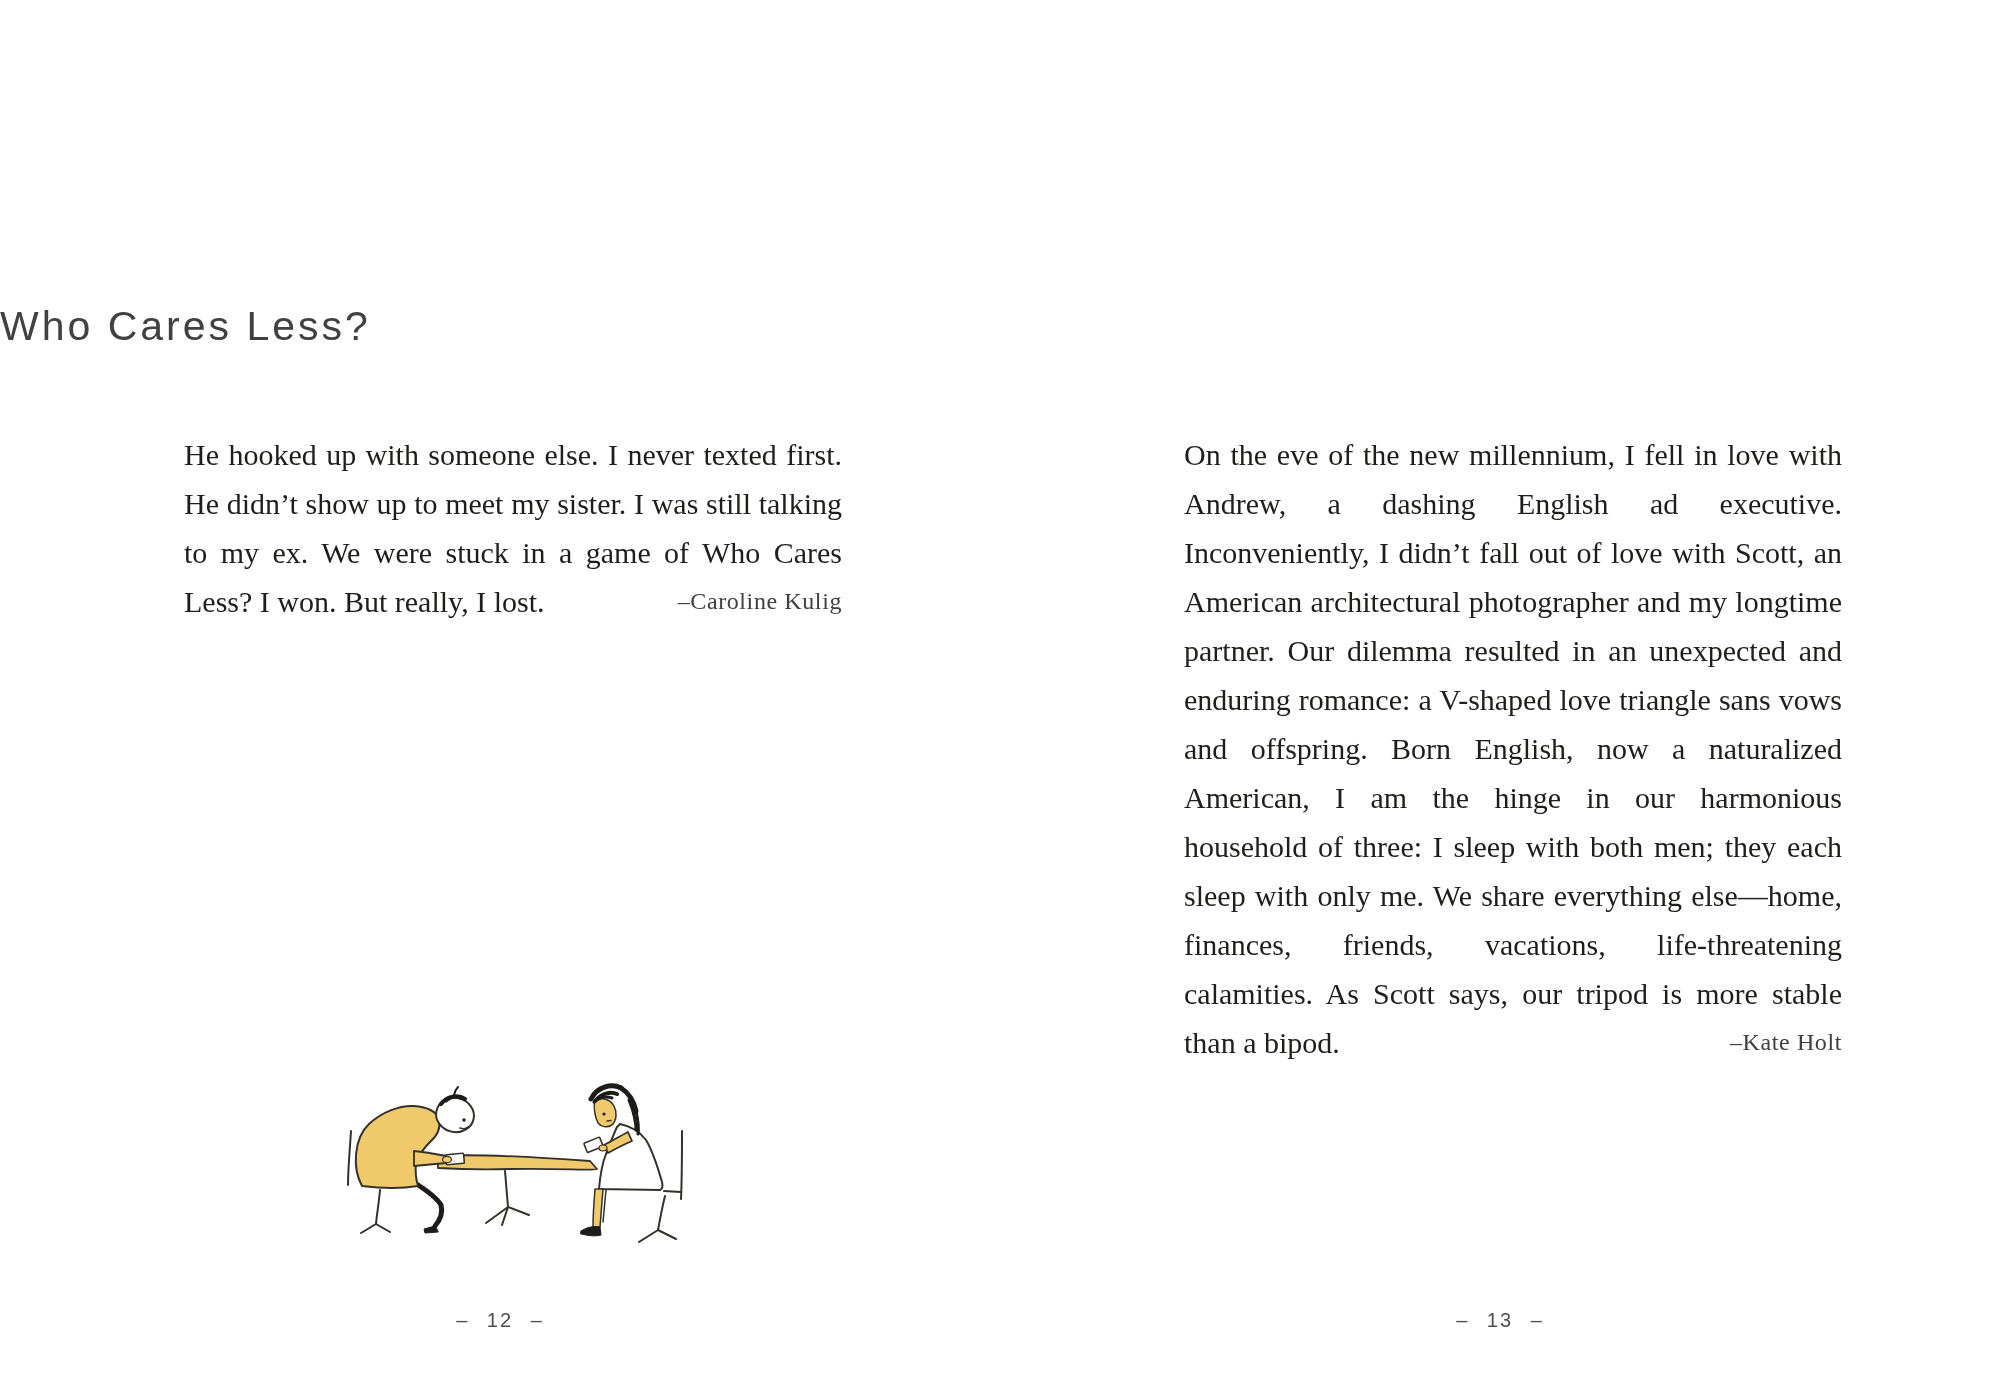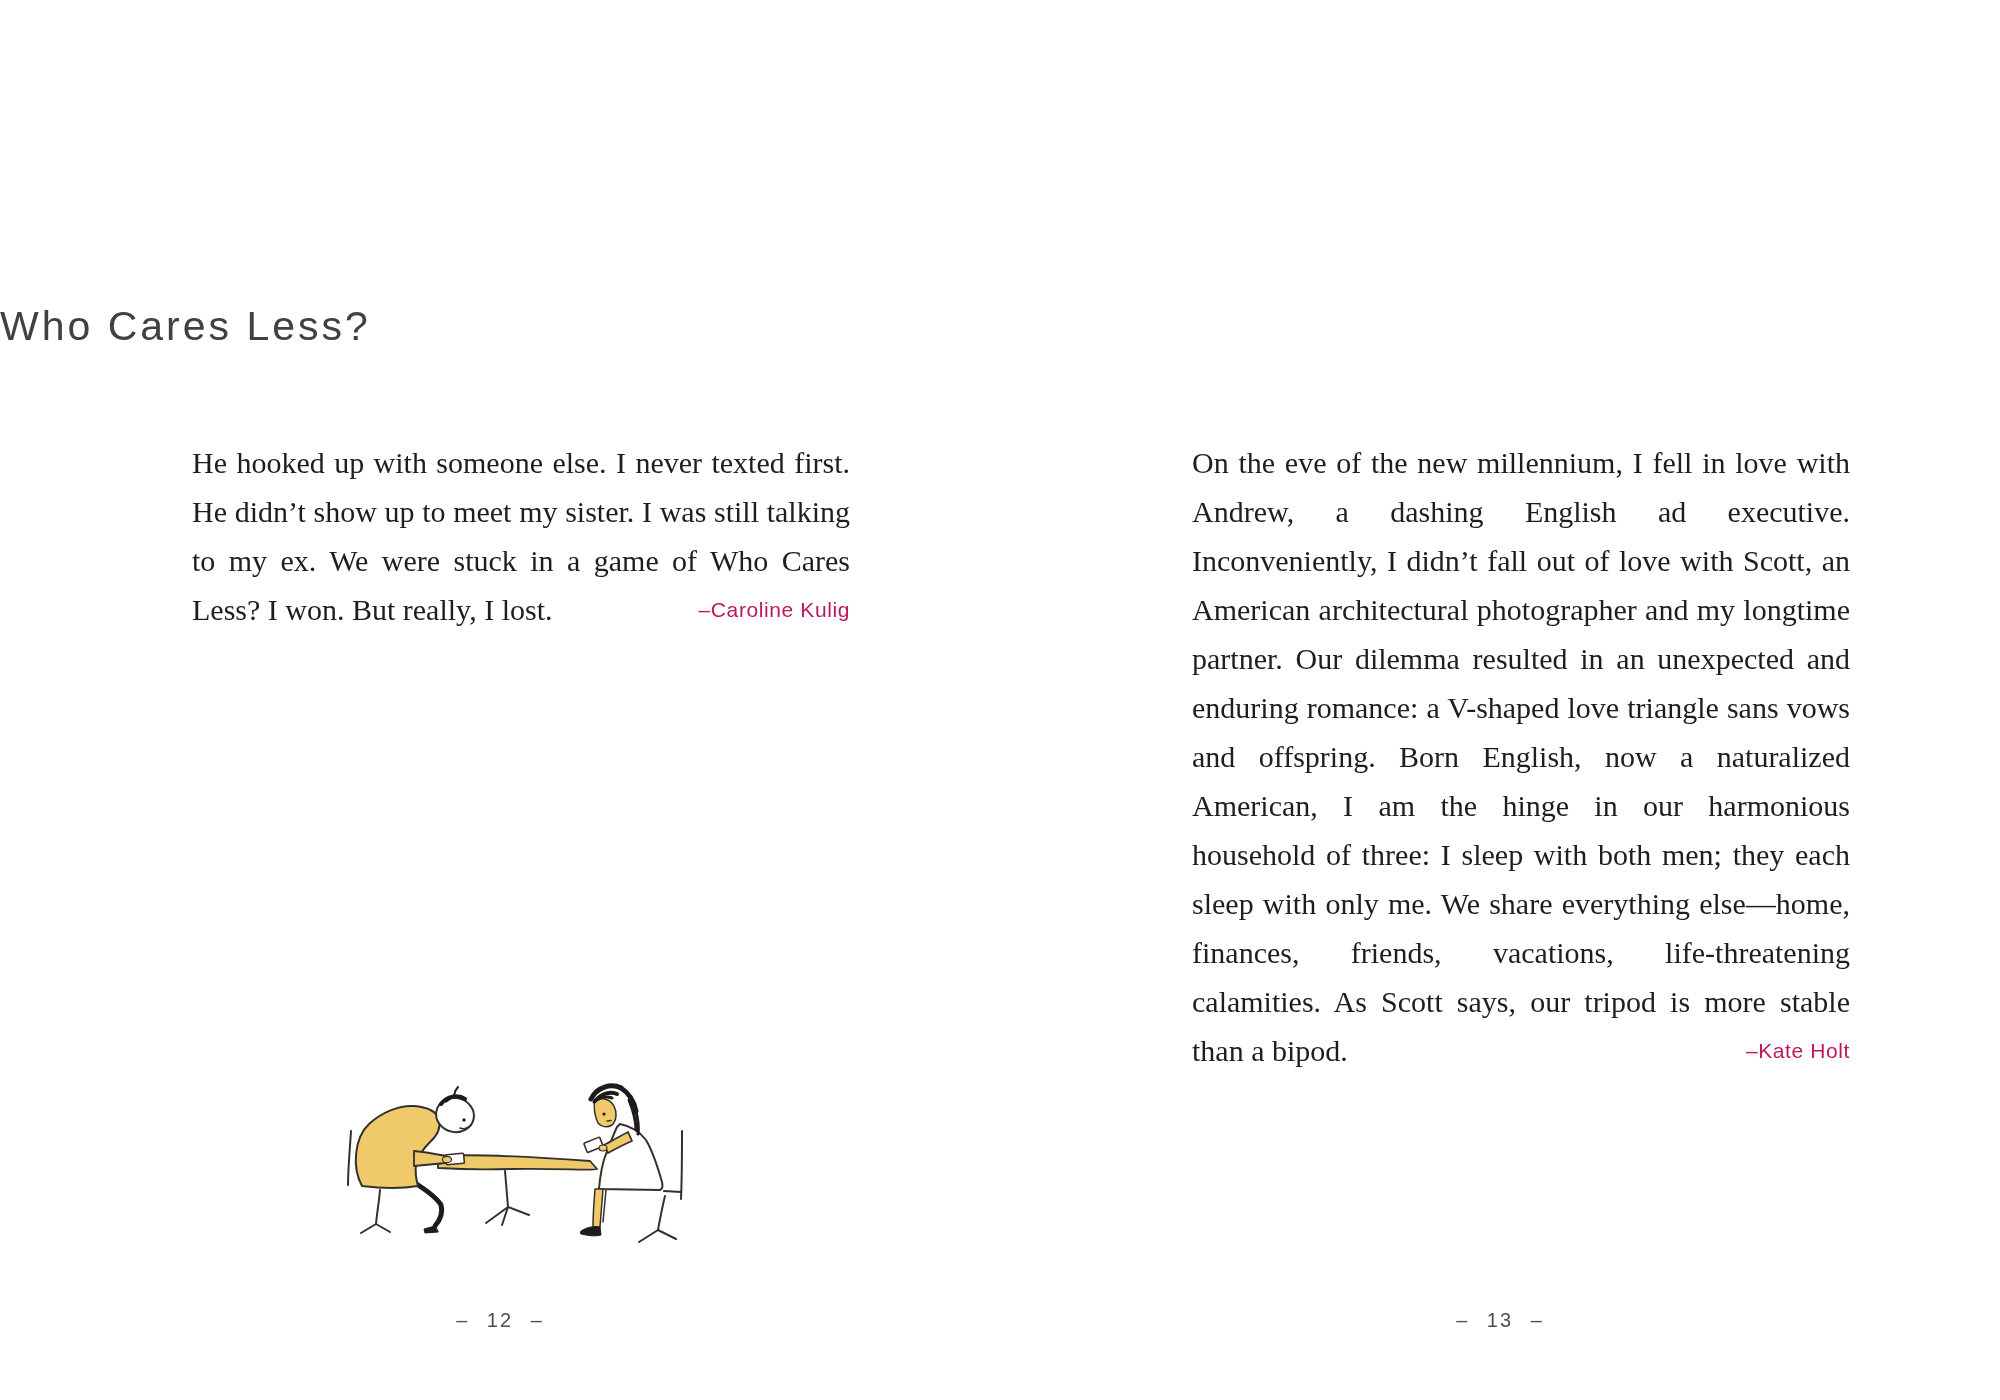--- a/index.html
+++ b/index.html
@@ -18,31 +18,31 @@
     position:absolute;top:306px;left:0;width:100%;
     text-align:left;
     font-family:"Liberation Sans", sans-serif;
     font-weight:300;
     font-size:41px;line-height:41px;
     letter-spacing:3px;
     color:#414141;
   }
   .body-text{
     position:absolute;top:430px;left:184px;width:658px;
-    margin:8px;
+    margin:0;
     font-size:30px;line-height:49px;
     text-align:justify;
     color:#1f1e1c;
   }
   .attribution{
     float:right;
-    font-family:Liberation Sans, sans-serif;
-    font-size:21px;
+    font-family:Liberation Serif, serif;
+    font-size:24px;
     letter-spacing:0.6px;
-    color:#be185d;
+    color:#404040;
     line-height:49px;
   }
   .page-number{
     position:absolute;top:1298px;left:0;width:100%;
     text-align:center;
     font-family:"Liberation Sans", sans-serif;
     font-size:20px;line-height:20px;
     letter-spacing:2px;
     word-spacing:10px;
     color:#4f4f4f;

